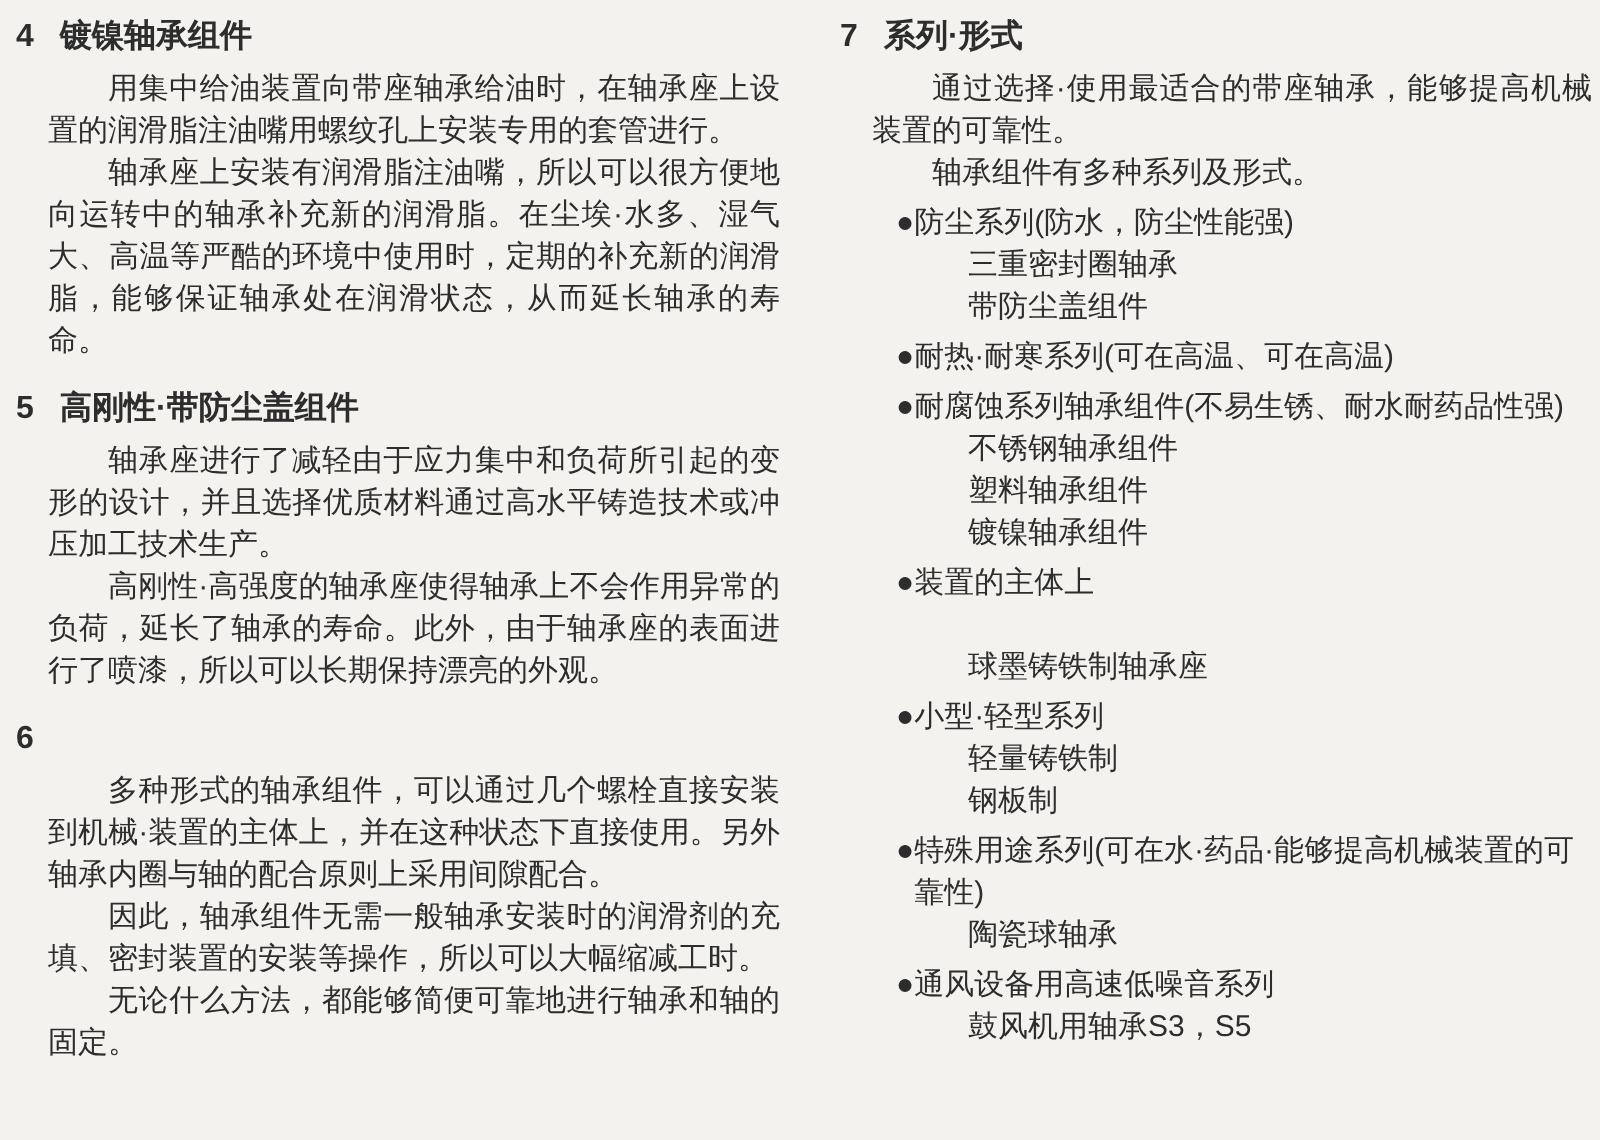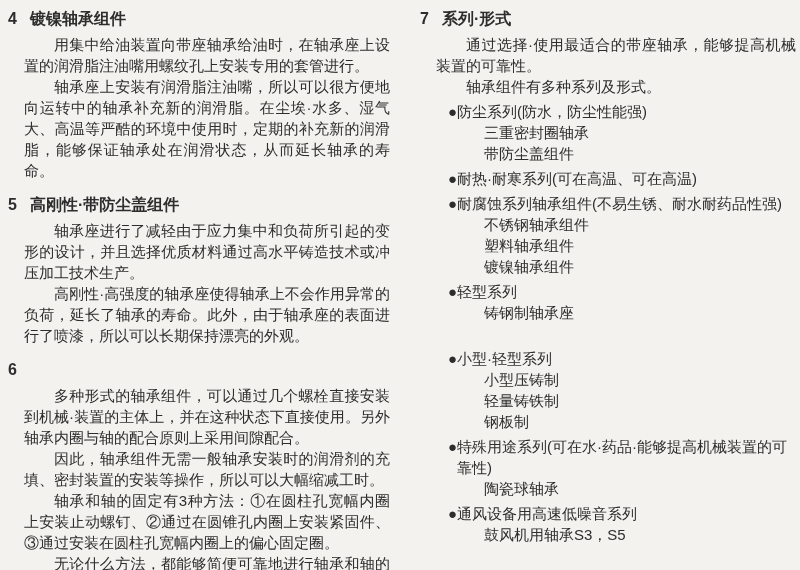--- a/index.html
+++ b/index.html
@@ -73,21 +73,20 @@
       <p>轴承座进行了减轻由于应力集中和负荷所引起的变形的设计，并且选择优质材料通过高水平铸造技术或冲压加工技术生产。</p>
       <p>高刚性·高强度的轴承座使得轴承上不会作用异常的负荷，延长了轴承的寿命。此外，由于轴承座的表面进行了喷漆，所以可以长期保持漂亮的外观。</p>
     </div>
 
     <div class="sec">
       <div class="sec-head">
         <span class="sec-num">6</span>
       </div>
       <p>多种形式的轴承组件，可以通过几个螺栓直接安装到机械·装置的主体上，并在这种状态下直接使用。另外轴承内圈与轴的配合原则上采用间隙配合。</p>
       <p>因此，轴承组件无需一般轴承安装时的润滑剂的充填、密封装置的安装等操作，所以可以大幅缩减工时。</p>
-      <p>轴承和轴的固定有3种方法：①在圆柱孔宽幅内圈上安装止动螺钉、②通过在圆锥孔内圈上安装紧固件、③通过安装在圆柱孔宽幅内圈上的偏心固定圈。</p>
       <p>无论什么方法，都能够简便可靠地进行轴承和轴的固定。</p>
     </div>
 
   </div>
 
   <div class="col col-right">
 
     <div class="sec">
       <div class="sec-head">
         <span class="sec-num">7</span>
@@ -118,32 +117,31 @@
           <span>耐腐蚀系列轴承组件(不易生锈、耐水耐药品性强)</span>
         </div>
         <div class="sub-item">不锈钢轴承组件</div>
         <div class="sub-item">塑料轴承组件</div>
         <div class="sub-item">镀镍轴承组件</div>
       </div>
 
       <div class="bullet-group">
         <div class="bullet-line">
           <span class="bullet-mark">●</span>
-          <span>轻型系列</span>
+          <span>装置的主体上</span>
         </div>
-        <div class="sub-item">铸钢制轴承座</div>
         <div class="line-gap"></div>
+        <div class="sub-item">球墨铸铁制轴承座</div>
       </div>
 
       <div class="bullet-group">
         <div class="bullet-line">
           <span class="bullet-mark">●</span>
           <span>小型·轻型系列</span>
         </div>
-        <div class="sub-item">小型压铸制</div>
         <div class="sub-item">轻量铸铁制</div>
         <div class="sub-item">钢板制</div>
       </div>
 
       <div class="bullet-group">
         <div class="bullet-line">
           <span class="bullet-mark">●</span>
           <span>特殊用途系列(可在水·药品·能够提高机械装置的可靠性)</span>
         </div>
         <div class="sub-item">陶瓷球轴承</div>

